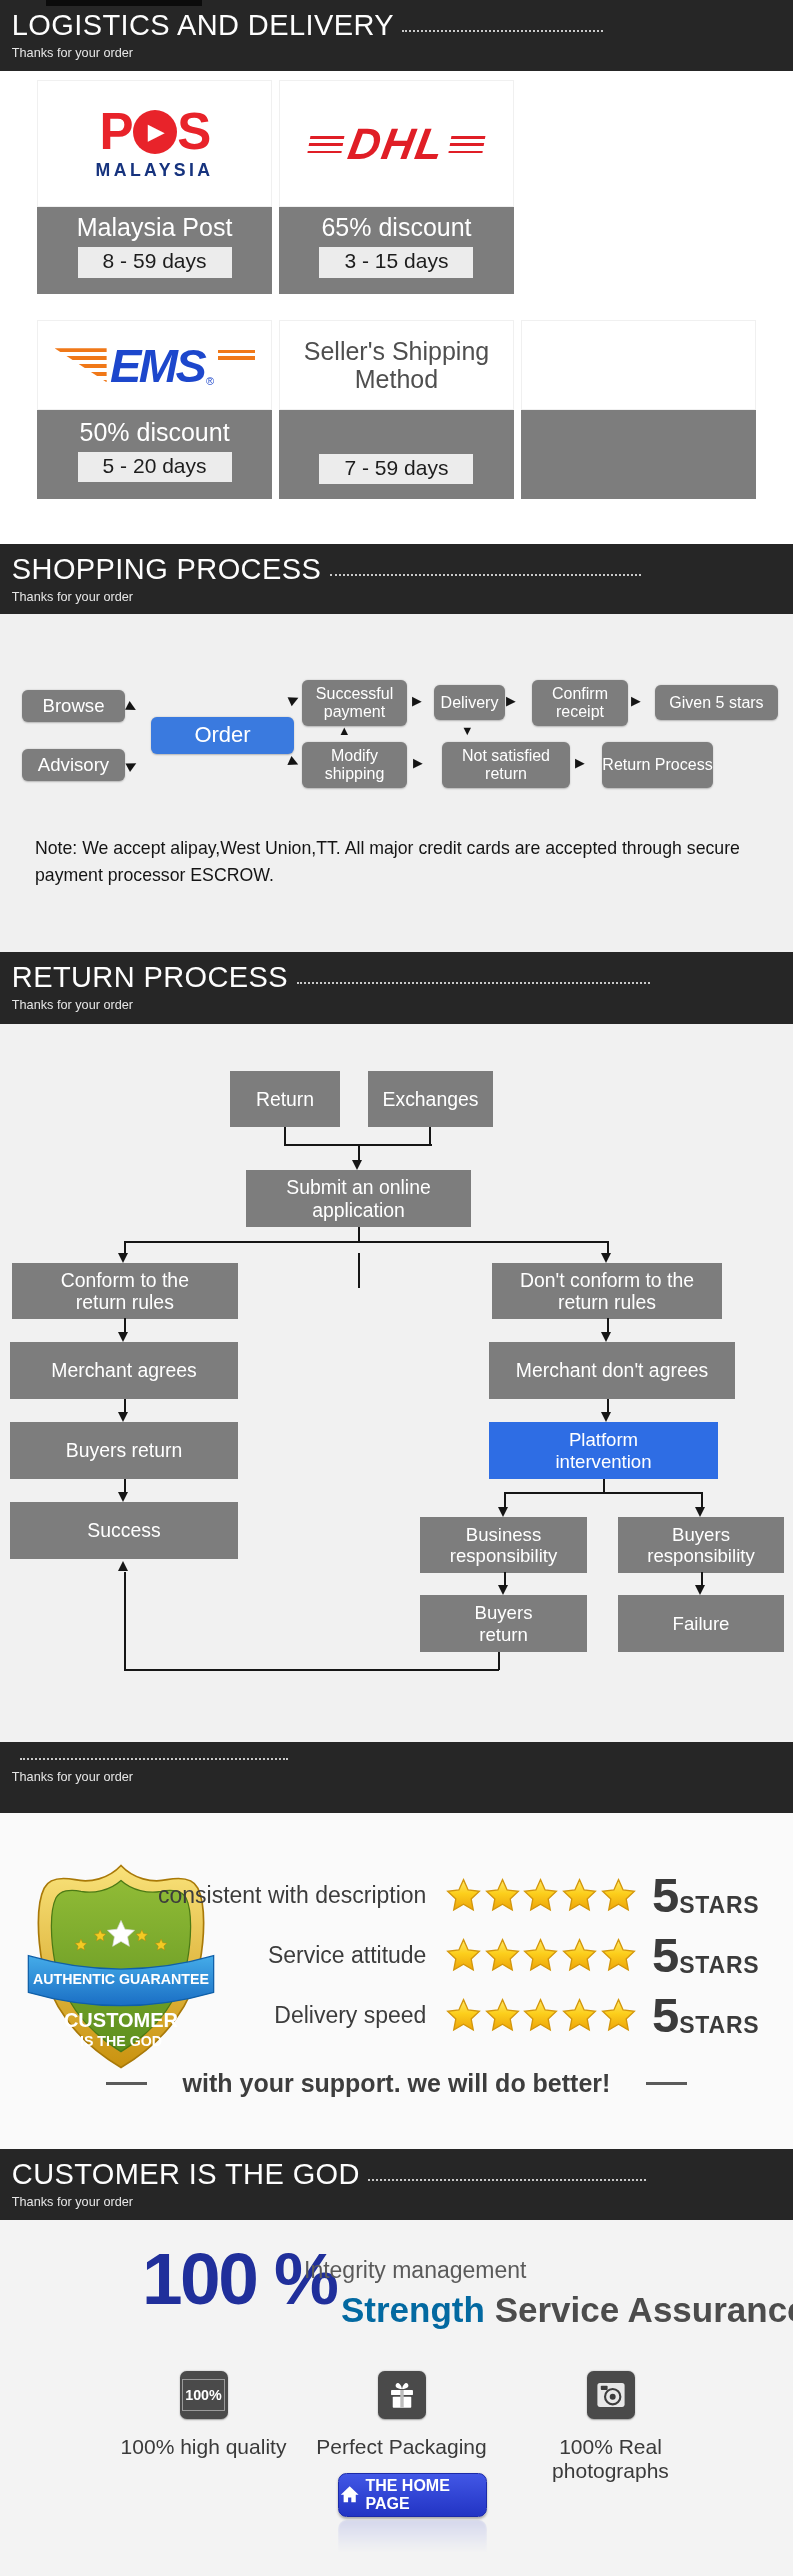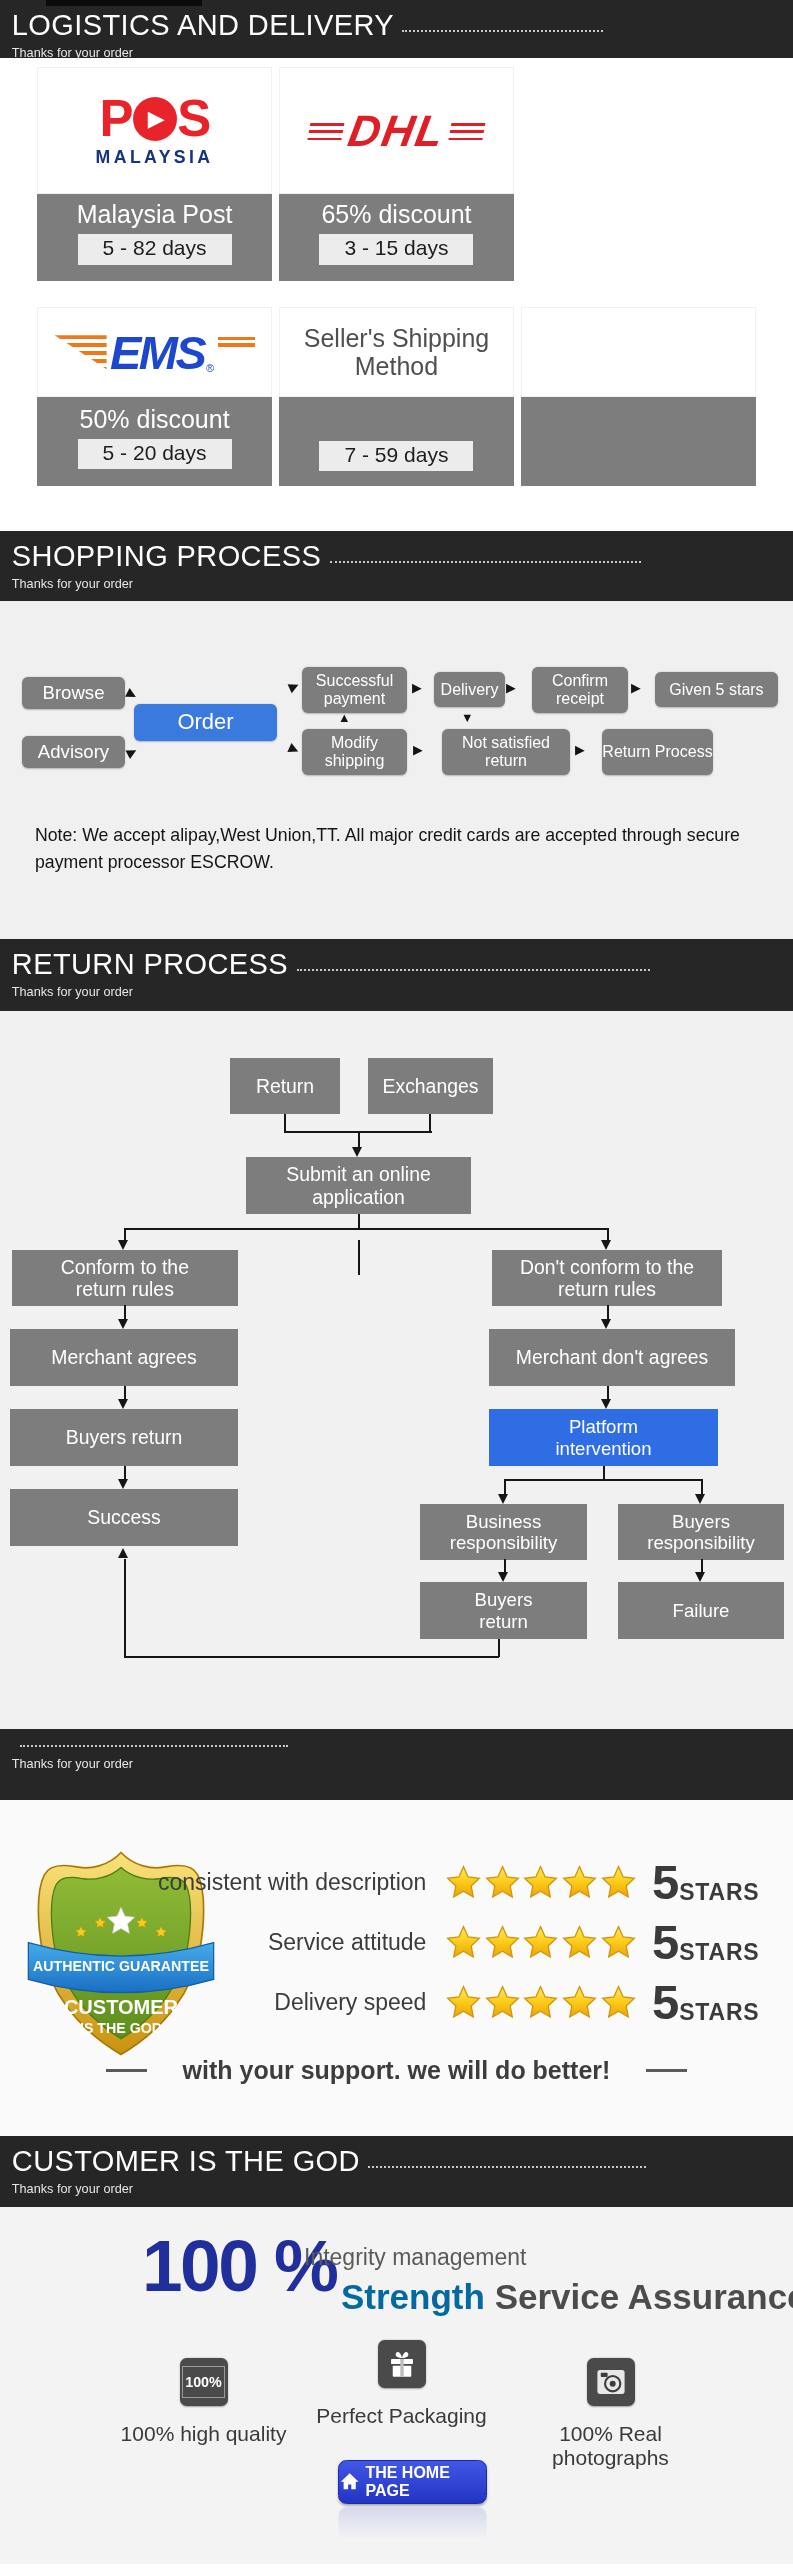--- a/index.html
+++ b/index.html
@@ -4,21 +4,21 @@
 <style>
   * { margin:0; padding:0; box-sizing:border-box; }
   body { width:793px; font-family:"Liberation Sans","DejaVu Sans",sans-serif; background:#fff; }
   #page { position:relative; width:793px; height:2576px; overflow:hidden; background:#fff; }
 
   
   .hdr { background:#262626; color:#fff; padding:9.3px 0 0 11.8px; position:relative; }
   .hdr .t { font-size:29px; font-weight:400; color:#fdfdfd; letter-spacing:0.4px; white-space:nowrap; }
   .hdr .dots { display:inline-block; border-bottom:2.5px dotted #c9c9c9; margin-left:8.4px; vertical-align:baseline; margin-bottom:3.4px; }
   .hdr .sub { font-size:12.7px; color:#e6e6e6; margin-top:3.4px; }
-  #hdr-logistics { height:58px; }
+  #hdr-logistics { height:71px; }
   #hdr-shopping  { height:70px; }
   #hdr-return    { height:72px; }
   #hdr-stars     { height:71px; }
   #hdr-customer  { height:71px; }
   #top-artifact { position:absolute; left:46px; top:0; width:156px; height:5.9px; background:#0b0b0b; }
 
   
   #sec-table { height:473px; background:#fff; padding:9.3px 37px 0 37px; }
   .ship-grid { display:grid; grid-template-columns:1fr 1fr 1fr; gap:6.8px; }
   .ship-grid + .ship-grid { margin-top:26px; }
@@ -56,21 +56,21 @@
   .ems-reg { font-size:11px; color:#1d47cc; align-self:flex-end; margin:0 0 1.7px 1.7px; }
   
   .seller-title { font-size:25px; color:#4f4f4f; text-align:center; line-height:1.15; }
 
   
   #sec-shopping { height:338px; background:#f0f0f0; position:relative; }
   .fbox { position:absolute; background:#7d7d7d; color:#fff; display:flex; align-items:center; justify-content:center; text-align:center; border-radius:5.9px; line-height:1.12; box-shadow:0 0.8px 1.7px rgba(0,0,0,.25); }
   .fbox.blue { background:#3a7adf; }
   #sp-browse  { left:22px;  top:76px;  width:103px; height:32px; font-size:18.6px; }
   #sp-advisory{ left:22px;  top:135px; width:103px; height:32px; font-size:18.6px; }
-  #sp-order   { left:134px; top:103px; width:143px; height:37px; font-size:22px; }
+  #sp-order   { left:151px; top:103px; width:143px; height:37px; font-size:22px; }
   #sp-successful { left:302px; top:66px;  width:105px; height:46px; font-size:16px; }
   #sp-delivery   { left:434px; top:71px;  width:71px;  height:35px; font-size:16px; }
   #sp-confirm    { left:532px; top:66px;  width:96px; height:46px; font-size:16px; }
   #sp-given      { left:655px; top:71px;  width:123px; height:35px; font-size:16px; }
   #sp-modify     { left:302px; top:128px; width:105px; height:46px; font-size:16px; }
   #sp-notsat     { left:442px; top:128px; width:128px; height:46px; font-size:16px; }
   #sp-retproc    { left:602px; top:128px; width:111px; height:46px; font-size:16px; }
   .sp-arrow { position:absolute; font-size:12.7px; color:#141414; line-height:1; }
   #spa1 { left:127px; top:87px; transform:rotate(28deg); }
   #spa2 { left:127px; top:145px; transform:rotate(-28deg); }
@@ -123,21 +123,21 @@
   
   #sec-customer { height:357px; background:#f3f3f3; position:relative; }
   #pct { position:absolute; left:142px; top:22px; font-size:73px; font-weight:800; color:#202f9b; letter-spacing:-2.5px; line-height:1; }
   #tag-small { position:absolute; left:304px; top:37px; font-size:23px; color:#5a5a5a; }
   #tagline { position:absolute; left:302px; top:64px; font-size:35px; font-weight:800; white-space:nowrap; }
   #tag-blue { color:#0369a1;margin-left:39px; }
   #tag-dark { color:#4c4c4c; }
   #tag-bang { display:inline-block; color:#4c4c4c; font-size:42px; transform:rotate(14deg); margin-left:6.8px; }
   .feature { position:absolute; text-align:center; }
   #feat1 { left:102px; top:135px; width:203px; }
-  #feat2 { left:300px; top:117px; width:203px; }
+  #feat2 { left:300px; top:135px; width:203px; }
   #feat3 { left:501px; top:135px; width:219px; }
   .feat-icon { width:48px; height:48px; background:#4a4a4a; border-radius:6.8px; margin:16px auto; display:flex; align-items:center; justify-content:center; box-shadow:0 0.8px 1.7px rgba(0,0,0,.35); }
   .feat-icon .inner-100 { background:#4a4a4a; border:1.7px solid #9a9a9a; color:#fff; font-size:14.3px; font-weight:bold; padding:6.8px 2.5px; }
   .feat-label { margin-top:11.8px; font-size:21px; color:#3a3a3a; }
   #home-btn { position:absolute; left:338px; top:253px; width:149px; height:44px; background:linear-gradient(#4257e6,#2234c4); border:0.8px solid #1b2aa8; border-radius:8.4px; color:#fff; display:flex; align-items:center; justify-content:center; gap:5px; font-size:16px; font-weight:bold; cursor:pointer; box-shadow:0 1.7px 2.5px rgba(0,0,0,.3); }
   #home-reflection { position:absolute; left:338px; top:300px; width:149px; height:44px; background:linear-gradient(#4257e6,#2234c4); border-radius:8.4px; transform:scaleY(-1); opacity:.18; filter:blur(1.3px);
     -webkit-mask-image:linear-gradient(to top,rgba(0,0,0,.8),transparent 75%); mask-image:linear-gradient(to top,rgba(0,0,0,.8),transparent 75%); }
 </style>
 </head>
 <body>
@@ -181,21 +181,21 @@
               <span>P</span>
               <span class="pos-o">
                 <span class="chev">▶</span>
               </span>
               <span>S</span>
             </div>
           <div class="pos-sub">MALAYSIA</div>
         </div>
         <div class="info">
           <div class="name">Malaysia Post</div>
-          <div class="days-badge">5 - 82 days</div>
+          <div class="days-badge">8 - 59 days</div>
         </div>
       </div>
       <div class="cell">
         <div class="logo-area">
           <div class="dhl-line">
             <span class="stripes"></span>
             <span class="dhl-word">DHL</span>
             <span class="stripes"></span>
           </div>
         </div>

